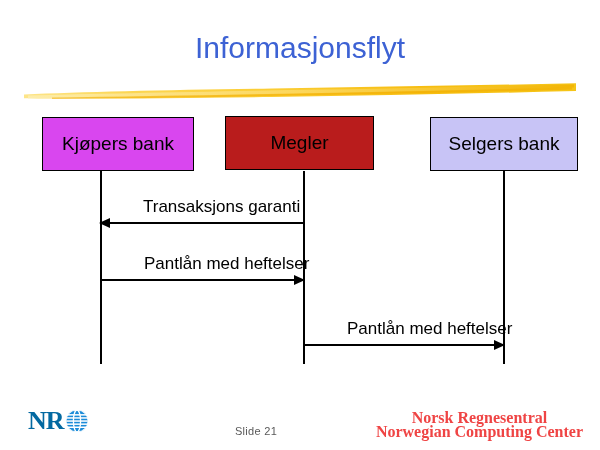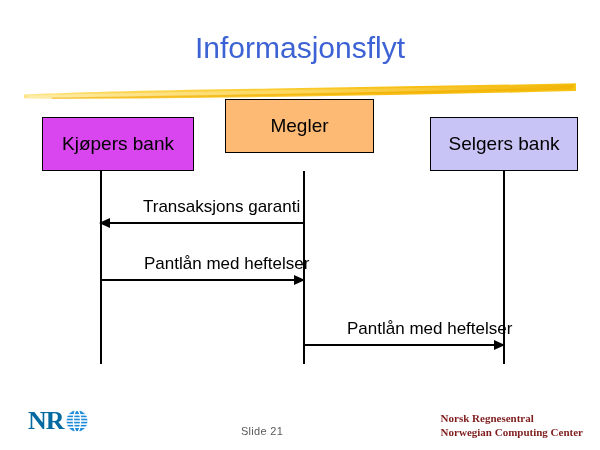--- a/index.html
+++ b/index.html
@@ -54,21 +54,21 @@
     border: 1px solid #000000;
     height: 54px;
     display: flex;
     align-items: center;
     justify-content: center;
     font-size: 19px;
     color: #000000;
     white-space: nowrap;
   }
   .node-buyer  { left: 42px;  top: 117px; width: 152px; background: #d946ef; }
-  .node-broker { left: 225px; top: 99px; width: 149px; background: #fdba74; }
+  .node-broker { left: 225px; top: 116px; width: 149px; background: #b91c1c; }
   .node-seller { left: 430px; top: 117px; width: 148px; background: #c8c4f6; }
 
   
   .lifeline {
     position: absolute;
     width: 2px;
     background: #000000;
   }
   .lifeline-buyer  { left: 100px; top: 171px; height: 193px; }
   .lifeline-broker { left: 303px; top: 171px; height: 193px; }
@@ -128,38 +128,38 @@
     line-height: 26px;
   }
   .logo-globe {
     margin-left: 1px;
     width: 24px;
     height: 24px;
   }
 
   .slide-number {
     position: absolute;
-    left: 14px;
+    left: 8px;
     top: 425px;
     width: 496px;
     text-align: center;
     font-size: 11px;
     color: #595959;
     letter-spacing: 0.3px;
   }
 
   .org {
     position: absolute;
     right: 17px;
     top: 411px;
-    text-align: left;
+    text-align: center;
     font-family: "Liberation Serif", serif;
     font-weight: bold;
-    font-size: 11px;
-    color: #7f1d1d;
+    font-size: 16px;
+    color: #ef4444;
     line-height: 14px;
     white-space: nowrap;
   }
 </style>
 </head>
 <body>
 
 <div class="slide">
 
   <div class="title">Informasjonsflyt</div>

